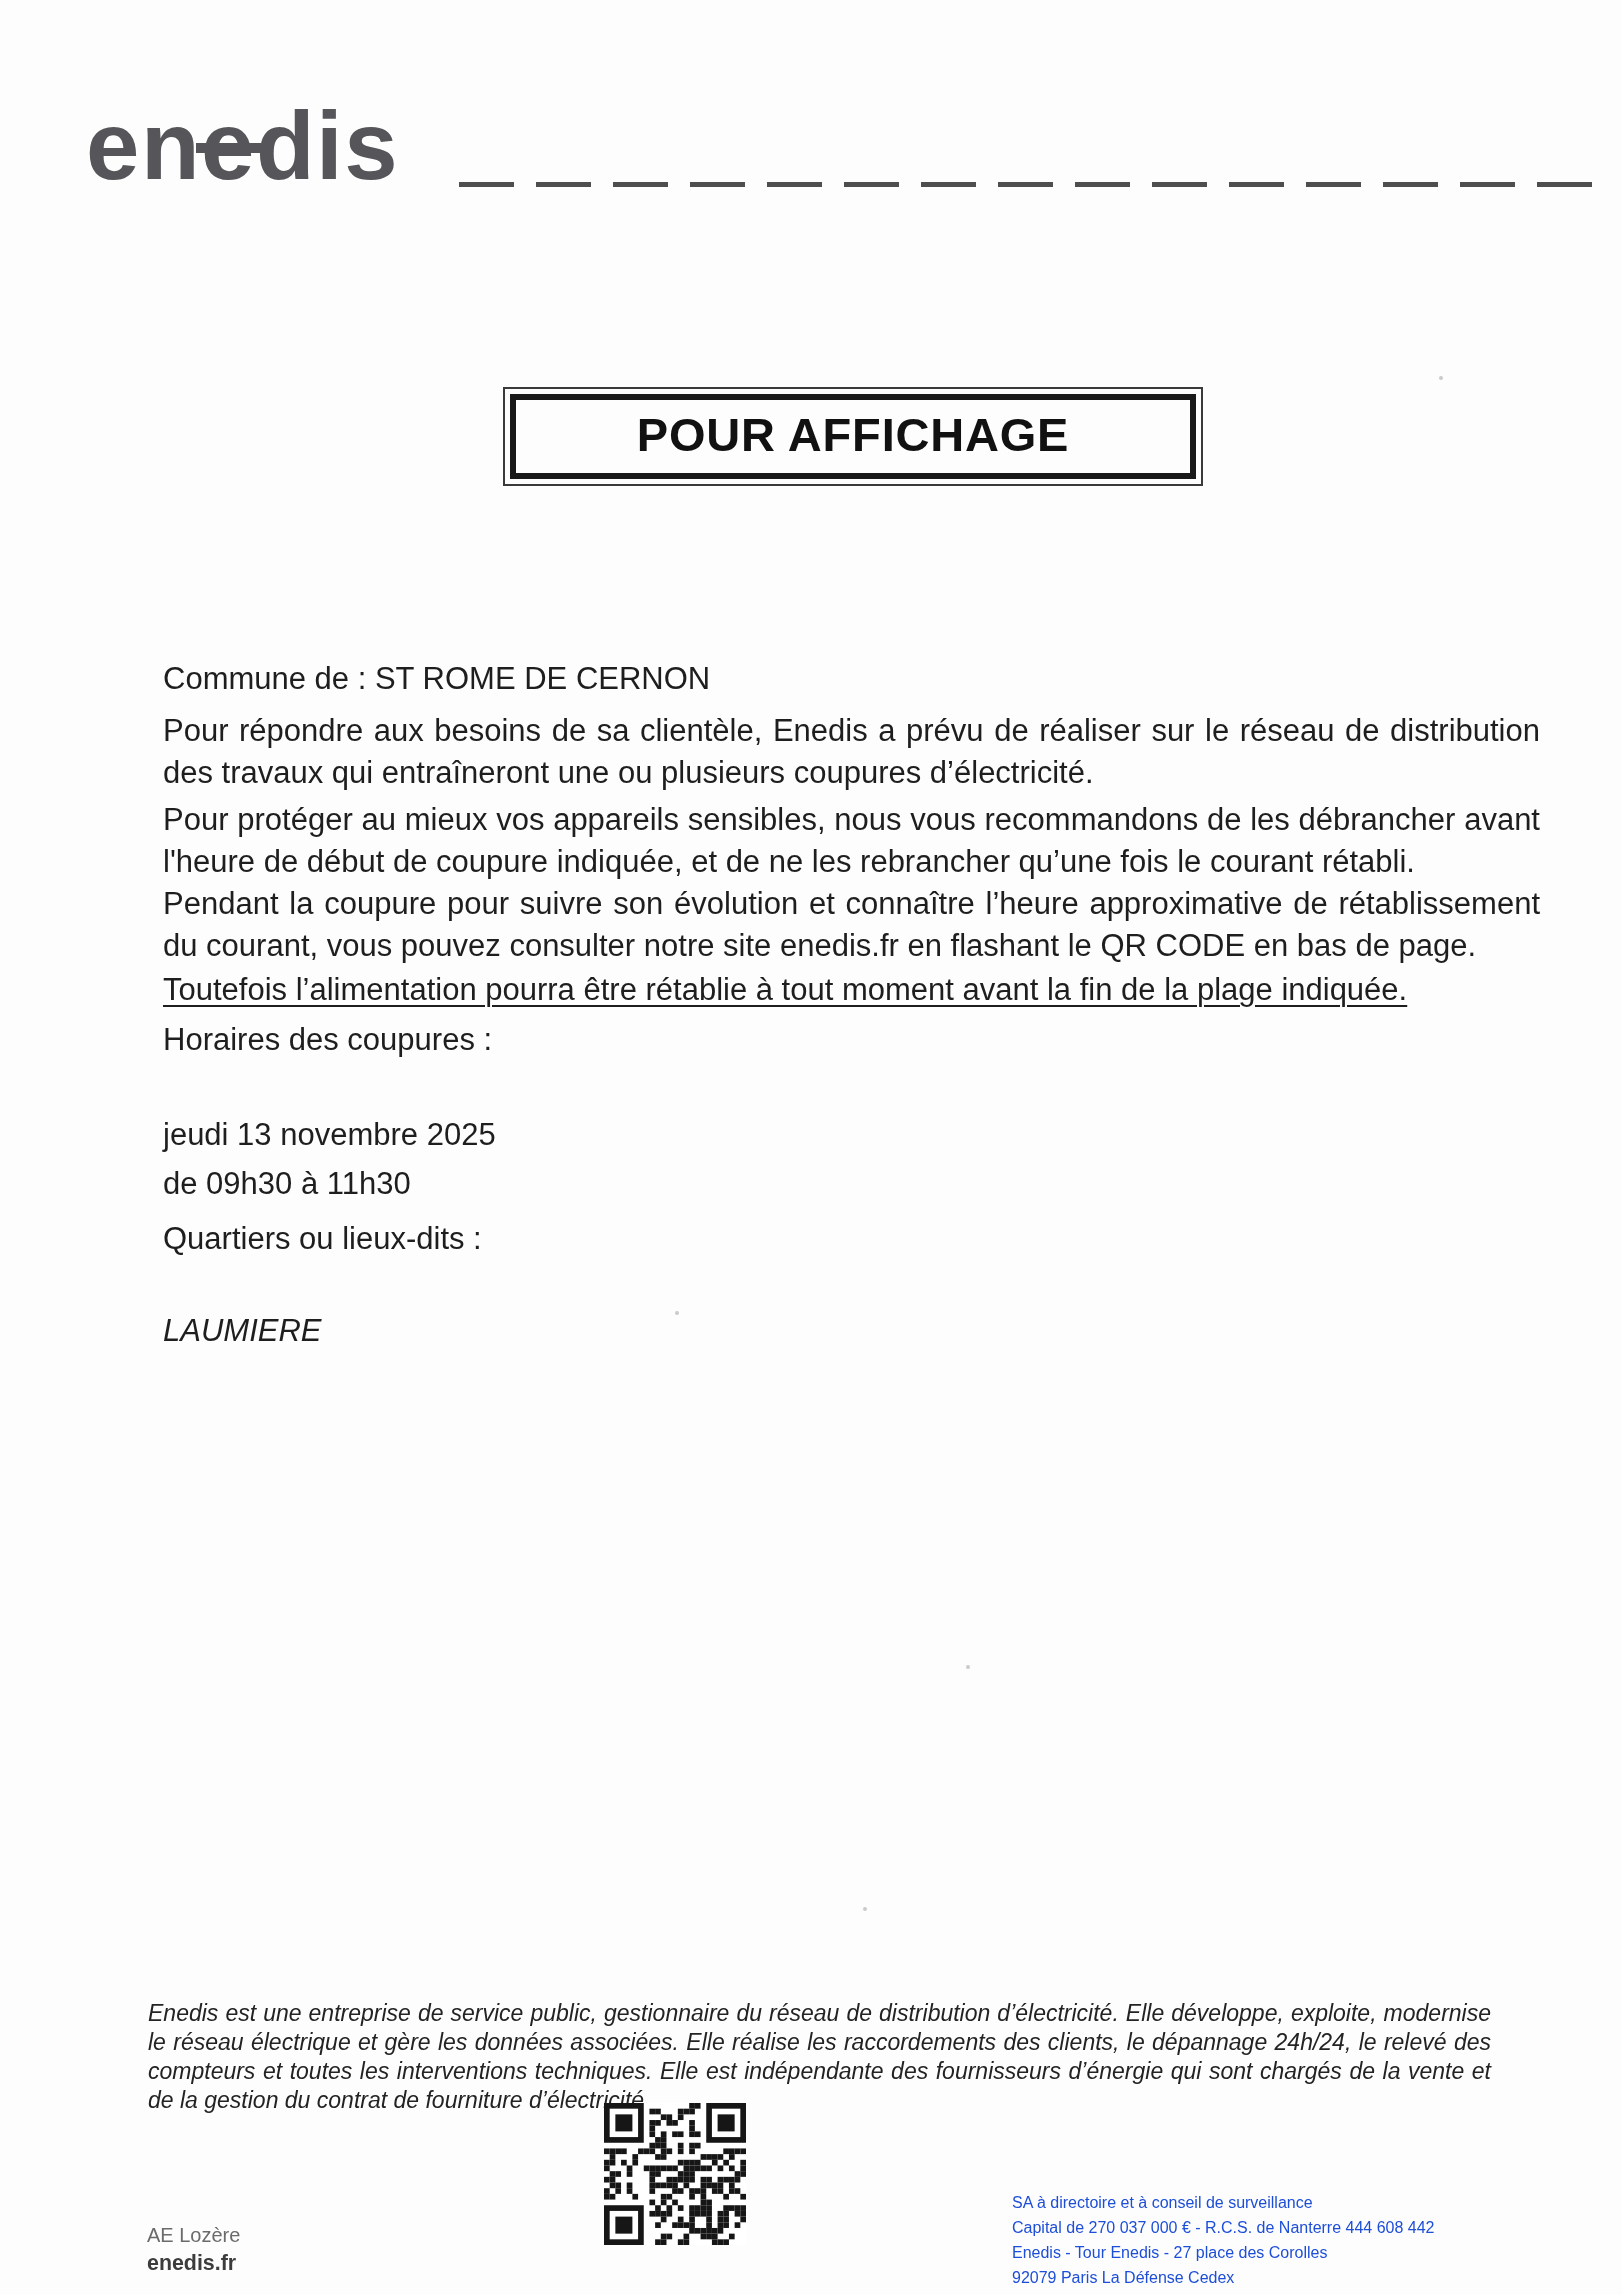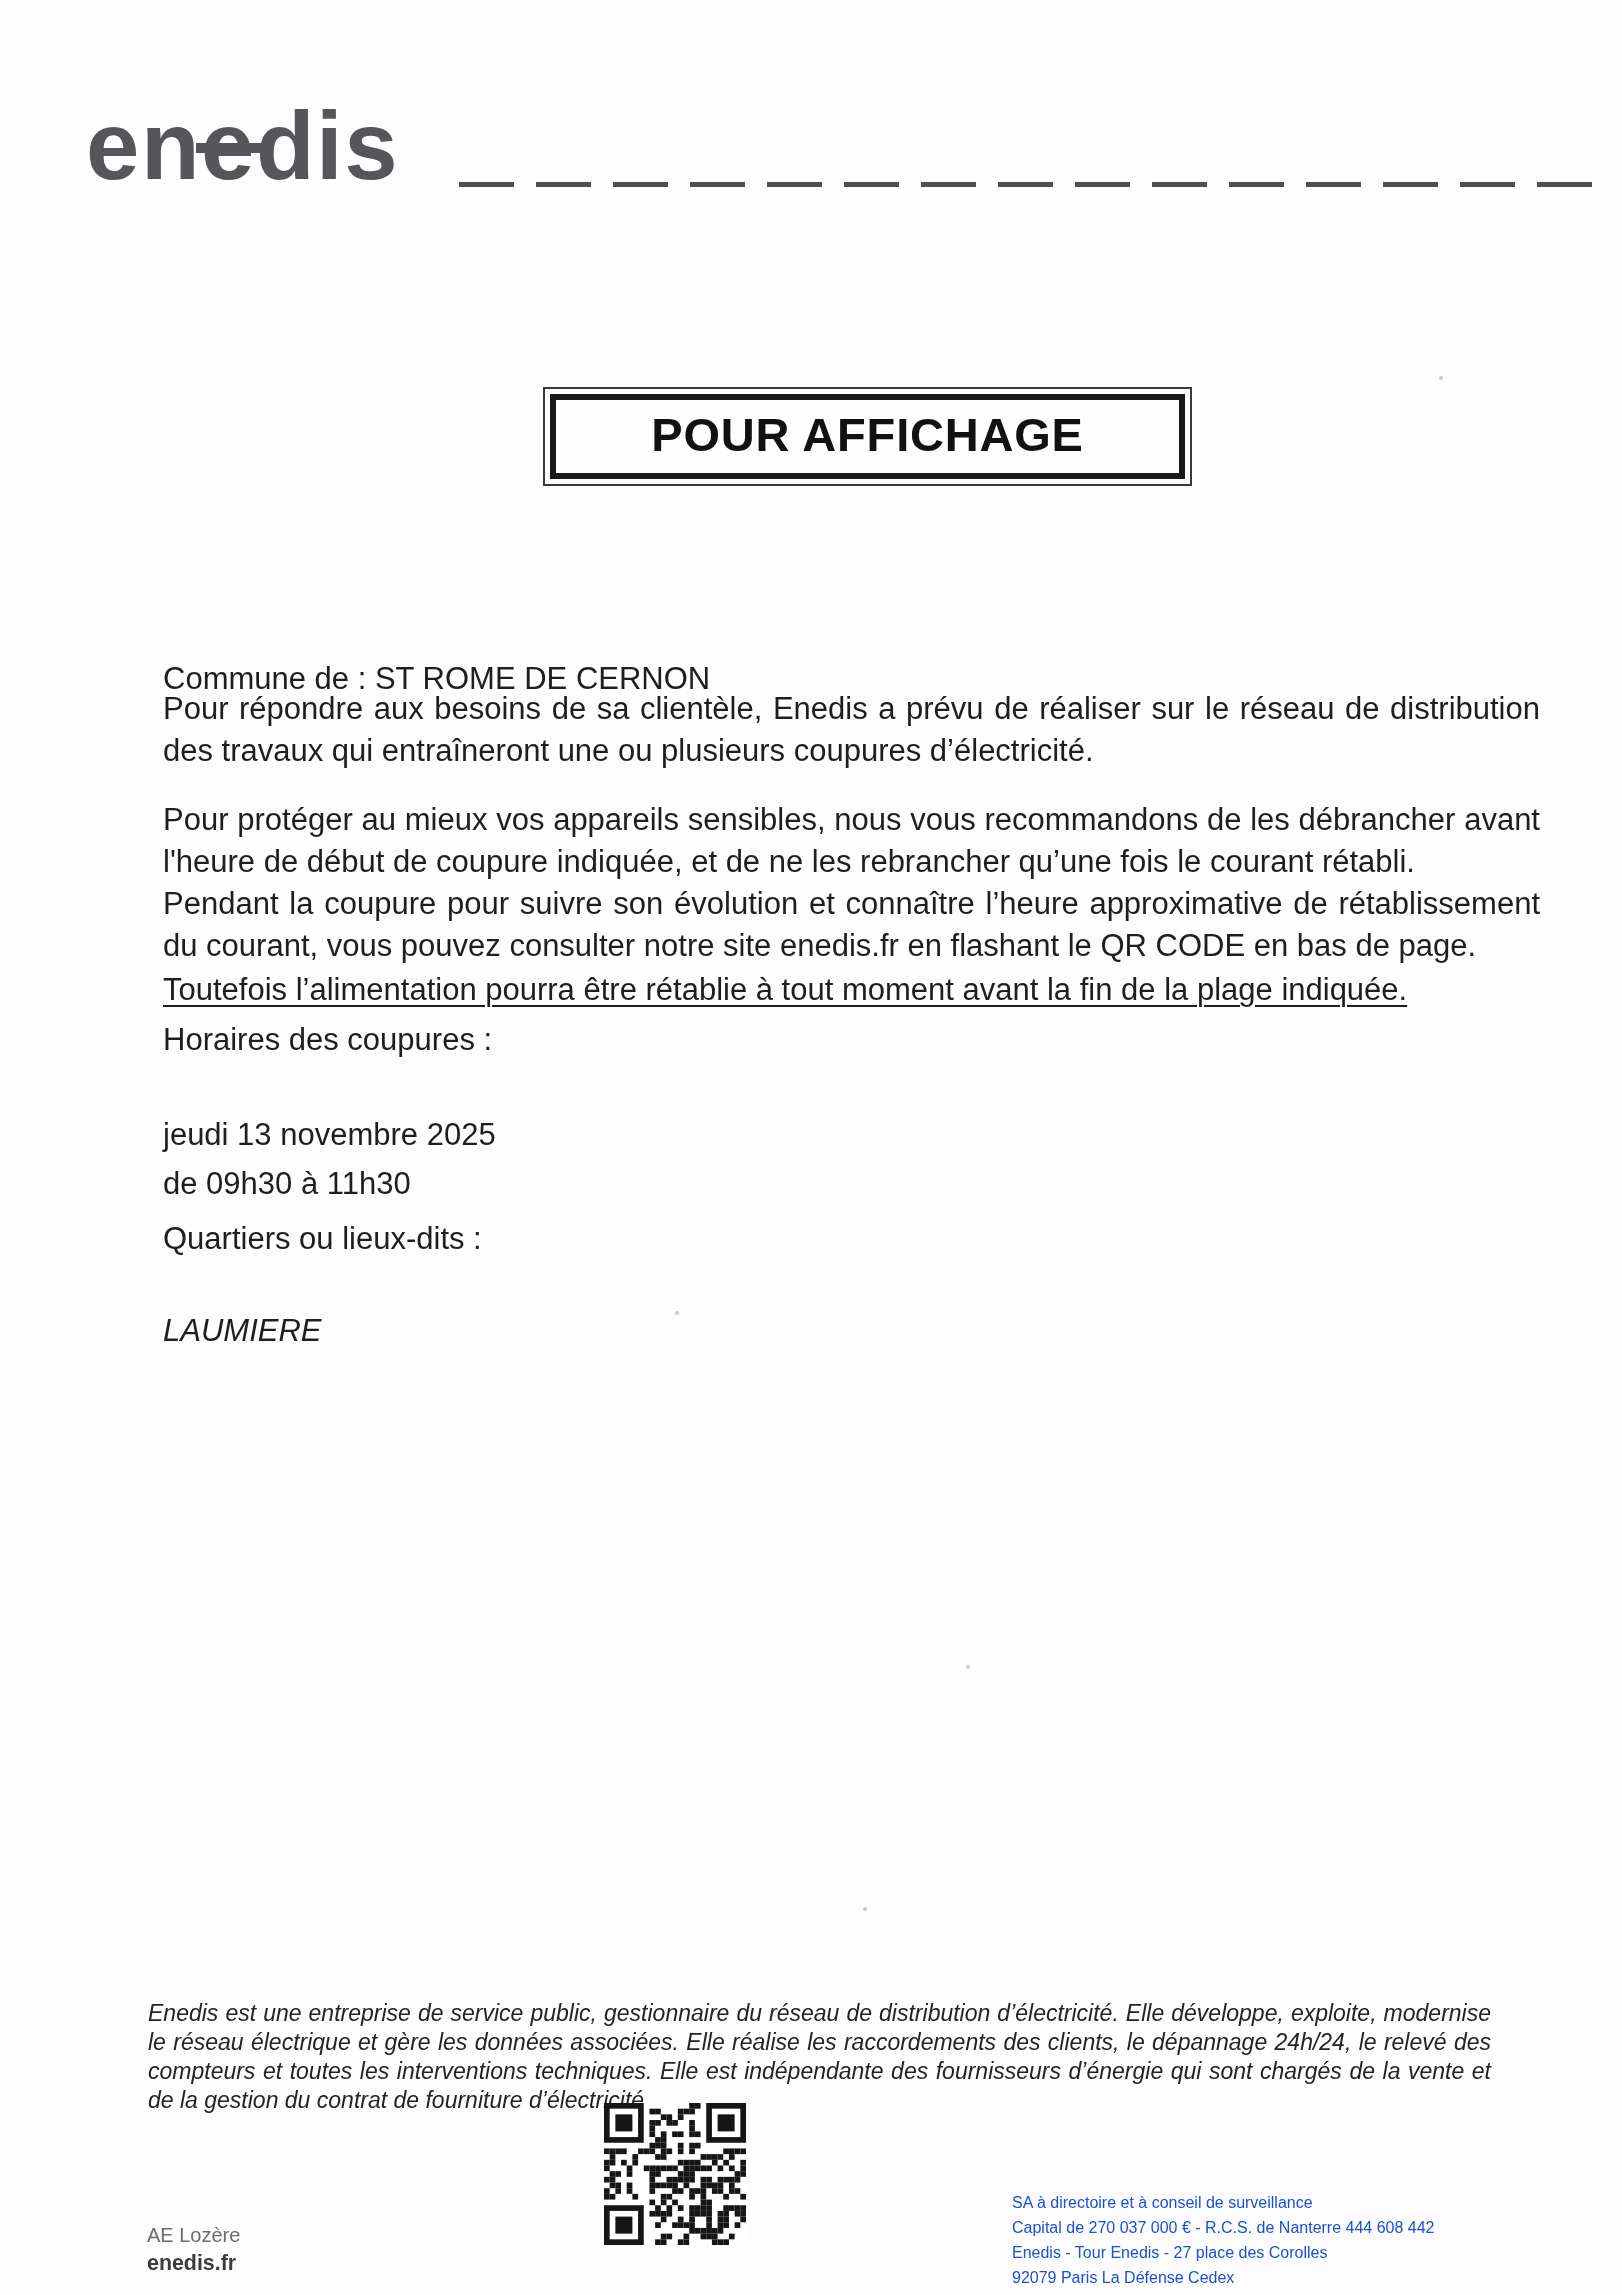--- a/index.html
+++ b/index.html
@@ -23,43 +23,43 @@
     content:""; position:absolute; left:-5.4px; right:-5.4px; top:47%;
     height:10px; background:#56565a;
   }
   .logo-rule {
     position:absolute; left:459px; top:182px; width:1152px; height:4.6px;
     background:repeating-linear-gradient(90deg, #4e4e4e 0 55px, transparent 55px 77px);
   }
 
   
   .affichage-outer {
-    position:absolute; left:503px; top:387px; width:649px;
-    border:2.3px solid #3a3a3a; padding:4.6px; background:#fdfdfd;margin-left:40px;
+    position:absolute; left:503px; top:387px; width:700px;
+    border:2.3px solid #3a3a3a; padding:4.6px; background:#fdfdfd;
   }
   .affichage-inner {
     border:6.9px solid #191919; text-align:center;
     padding:7.7px 7.7px 10.7px; font-weight:700; font-size:47px;
     letter-spacing:0.8px; color:#111;
   }
   .coupures-box {
     position:absolute; left:403px; top:516px; width:826px;
     border:2.3px solid #2b2b2b; text-align:center;
     padding:9.2px 7.7px 12.2px; font-weight:700; font-size:35px;
     line-height:1.25; color:#151515;
   }
 
   
   .bodyline, .para {
     position:absolute; left:163px; width:1377px;
     font-size:31px; line-height:1.35; color:#1e1e1e;
   }
   .para { text-align:justify; }
   .commune      { top:658px; }
-  .para1        { top:688px; }
+  .para1        { top:710px; }
   .para2        { top:799px; }
   .para3        { top:883px; }
   .para4        { top:969px; text-decoration:underline; text-underline-offset:5.4px; text-decoration-thickness:1.9px; }
   .horaires     { top:1019px; }
   .dateline     { top:1114px; }
   .timeline     { top:1155px;margin-top:8px; }
   .quartiers    { top:1218px; }
   .lieu         { top:1310px;font-style:italic; }
 
   

